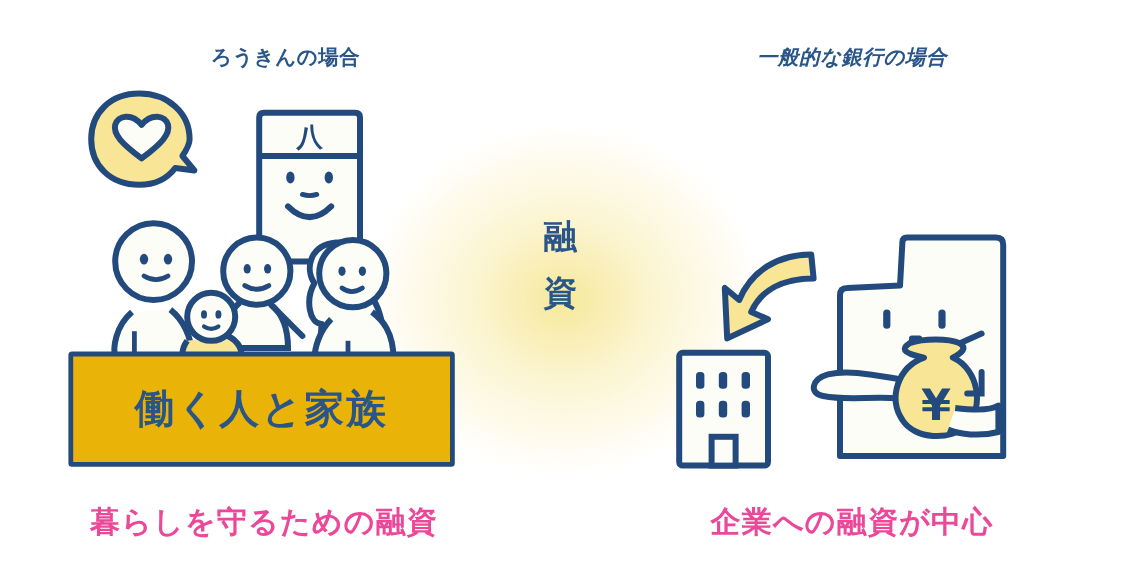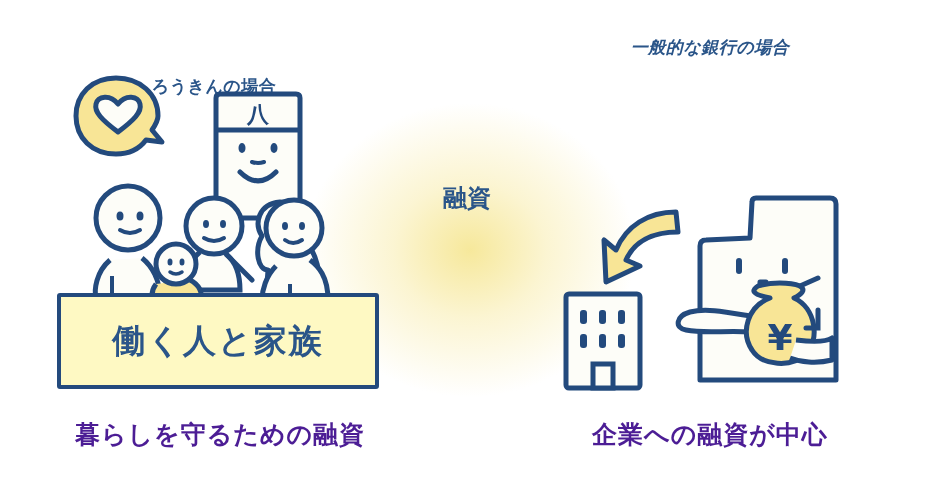--- a/index.html
+++ b/index.html
@@ -11,36 +11,36 @@
   }
   .glow {
     position: absolute; left: 290px; top: 90px; width: 360px; height: 320px;
     background: radial-gradient(ellipse at center, rgba(246,231,150,0.95) 0%, rgba(249,238,180,0.6) 30%, rgba(255,255,255,0) 65%);
     pointer-events: none;
   }
   .heading {
     position: absolute; top: 36px; font-size: 17px; font-weight: bold;
     letter-spacing: 0.5px; color: #2a5589; text-align: center;
   }
-  .heading.left { left: 114px; width: 200px; margin-top: 39px; }
+  .heading.left { left: 138px; width: 200px; }
   .heading.right { left: 590px; width: 240px; font-style: italic; }
   .center-label {
     position: absolute; left: 442px; top: 175px; width: 50px;
-    font-size: 24px; font-weight: bold; line-height: 46px; text-align: center;
+    font-size: 28px; font-weight: bold; line-height: 46px; text-align: center;
     color: #2a5589;
   }
   .caption {
     position: absolute; top: 418px; font-size: 25px; font-weight: bold;
-    color: #4c1d95; text-align: center; letter-spacing: 1px;
+    color: #ec4899; text-align: center; letter-spacing: 1px;
   }
   .caption.left { left: 30px; width: 380px; }
   .caption.right { left: 540px; width: 340px; text-align: center; }
   .family-box {
     position: absolute; left: 57px; top: 293px; width: 322px; height: 96px;
-    background: #fef9c3; border: 4px solid #234a7d; border-radius: 3px;
+    background: #eab308; border: 4px solid #234a7d; border-radius: 3px;
     box-sizing: border-box;
   }
   .family-box-label {
     position: absolute; left: 0; right: 0; top: 22px; text-align: center;
     font-size: 33px; font-weight: bold; color: #2a5589; letter-spacing: 2px;
   }
   svg { position: absolute; overflow: visible; }
 </style>
 </head>
 <body>

